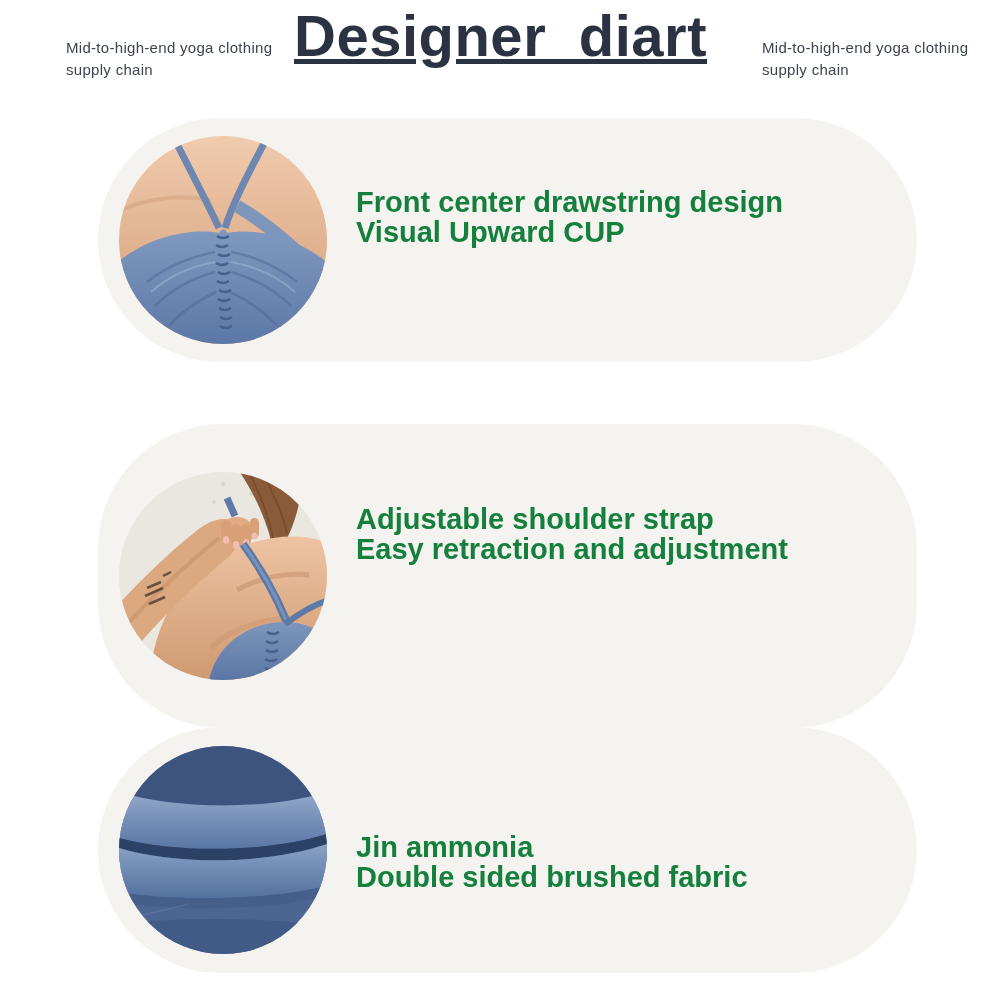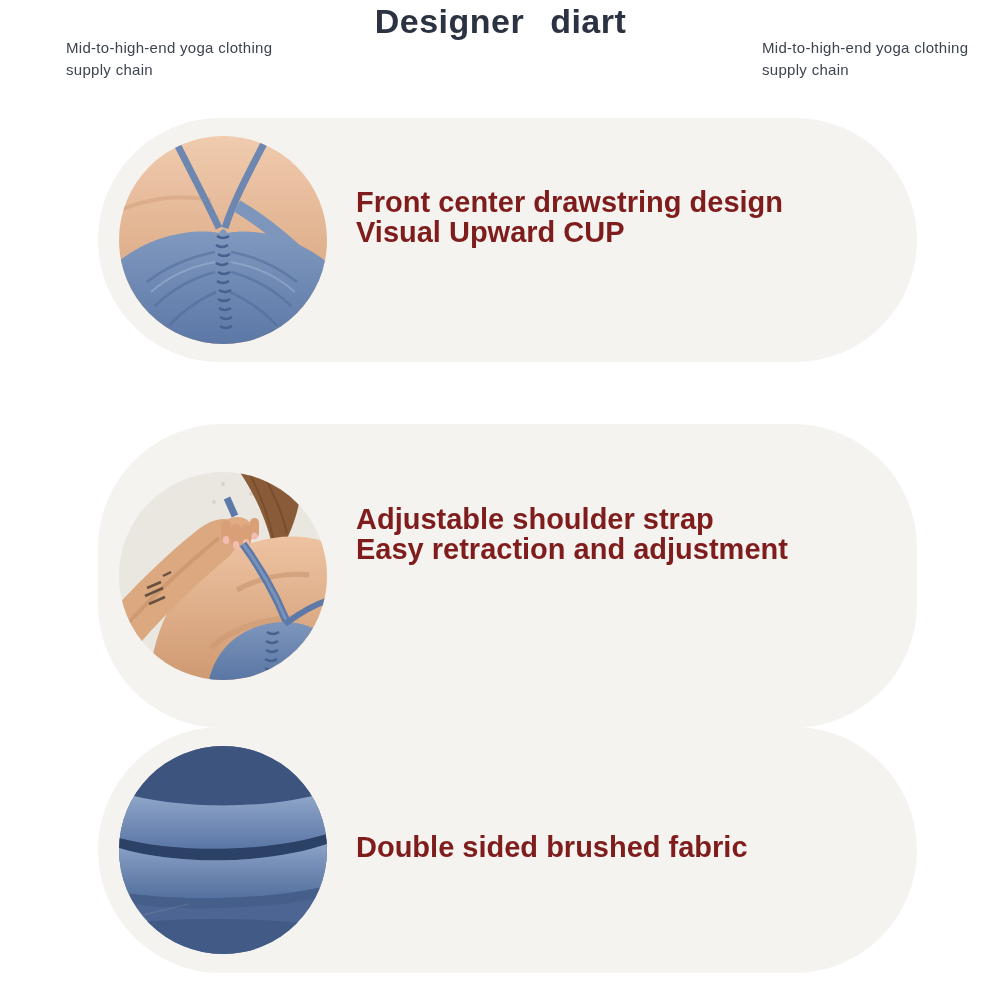--- a/index.html
+++ b/index.html
@@ -17,44 +17,45 @@
     font-size: 15px; line-height: 22px;
     color: #3d4450; letter-spacing: 0.3px;
     font-weight: 400;
     margin-top: 12px;
   }
   .tagline-left  { left: 66px;  }
   .tagline-right { left: 762px; }
   .brand-title {
     position: absolute; top: 2px; left: 50%;
     transform: translateX(-50%);
-    font-size: 34px; font-weight: bold;
+    font-size: 58px; font-weight: bold;
     color: #2b3342; letter-spacing: 0.5px; word-spacing: 16px;
     white-space: nowrap;
+    text-decoration: underline;
   }
   
   .card {
     position: absolute; left: 98px; width: 819px;
     background: #f5f3ef;
     border-radius: 124px;
   }
   .card-1 { top: 118px; height: 244px; }
   .card-2 { top: 424px; height: 304px; }
   .card-3 { top: 727px; height: 246px; }
   .photo-circle {
     position: absolute; left: 21px; top: 50%;
     transform: translateY(-50%);
     width: 208px; height: 208px;
     border-radius: 50%; overflow: hidden;
   }
   .photo-circle svg { display: block; width: 100%; height: 100%; }
   .feature-text {
     position: absolute; left: 258px;
     font-size: 29px; line-height: 30px; font-weight: bold;
-    color: #7f1d1d; white-space: nowrap;
+    color: #15803d; white-space: nowrap;
   }
   .card-1 .feature-text { top: 69px;  }
   .card-2 .feature-text { top: 80px;  }
   .card-3 .feature-text { top: 105px; }
 </style>
 </head>
 <body>
 
 <header>
   <div class="tagline tagline-left">
@@ -217,15 +218,16 @@
       <path d="M0,146 C60,156 150,154 208,140 L208,150 C150,164 60,166 0,156 Z" fill="#415a86" opacity="0.6"></path>
       <path d="M0,178 C70,170 150,172 208,180 L208,208 H0 Z" fill="#415a86"></path>
       <g stroke="#ffffff" stroke-width="1.5" fill="none" opacity="0.08">
         <path d="M10,20 L60,4"></path>
           <path d="M150,200 L198,184"></path>
           <path d="M20,170 L70,158"></path>
       </g>
     </svg>
   </div>
   <div class="feature-text">
+    <div>Jin ammonia</div>
     <div>Double sided brushed fabric</div>
   </div>
 </section>
 
 </body></html>

